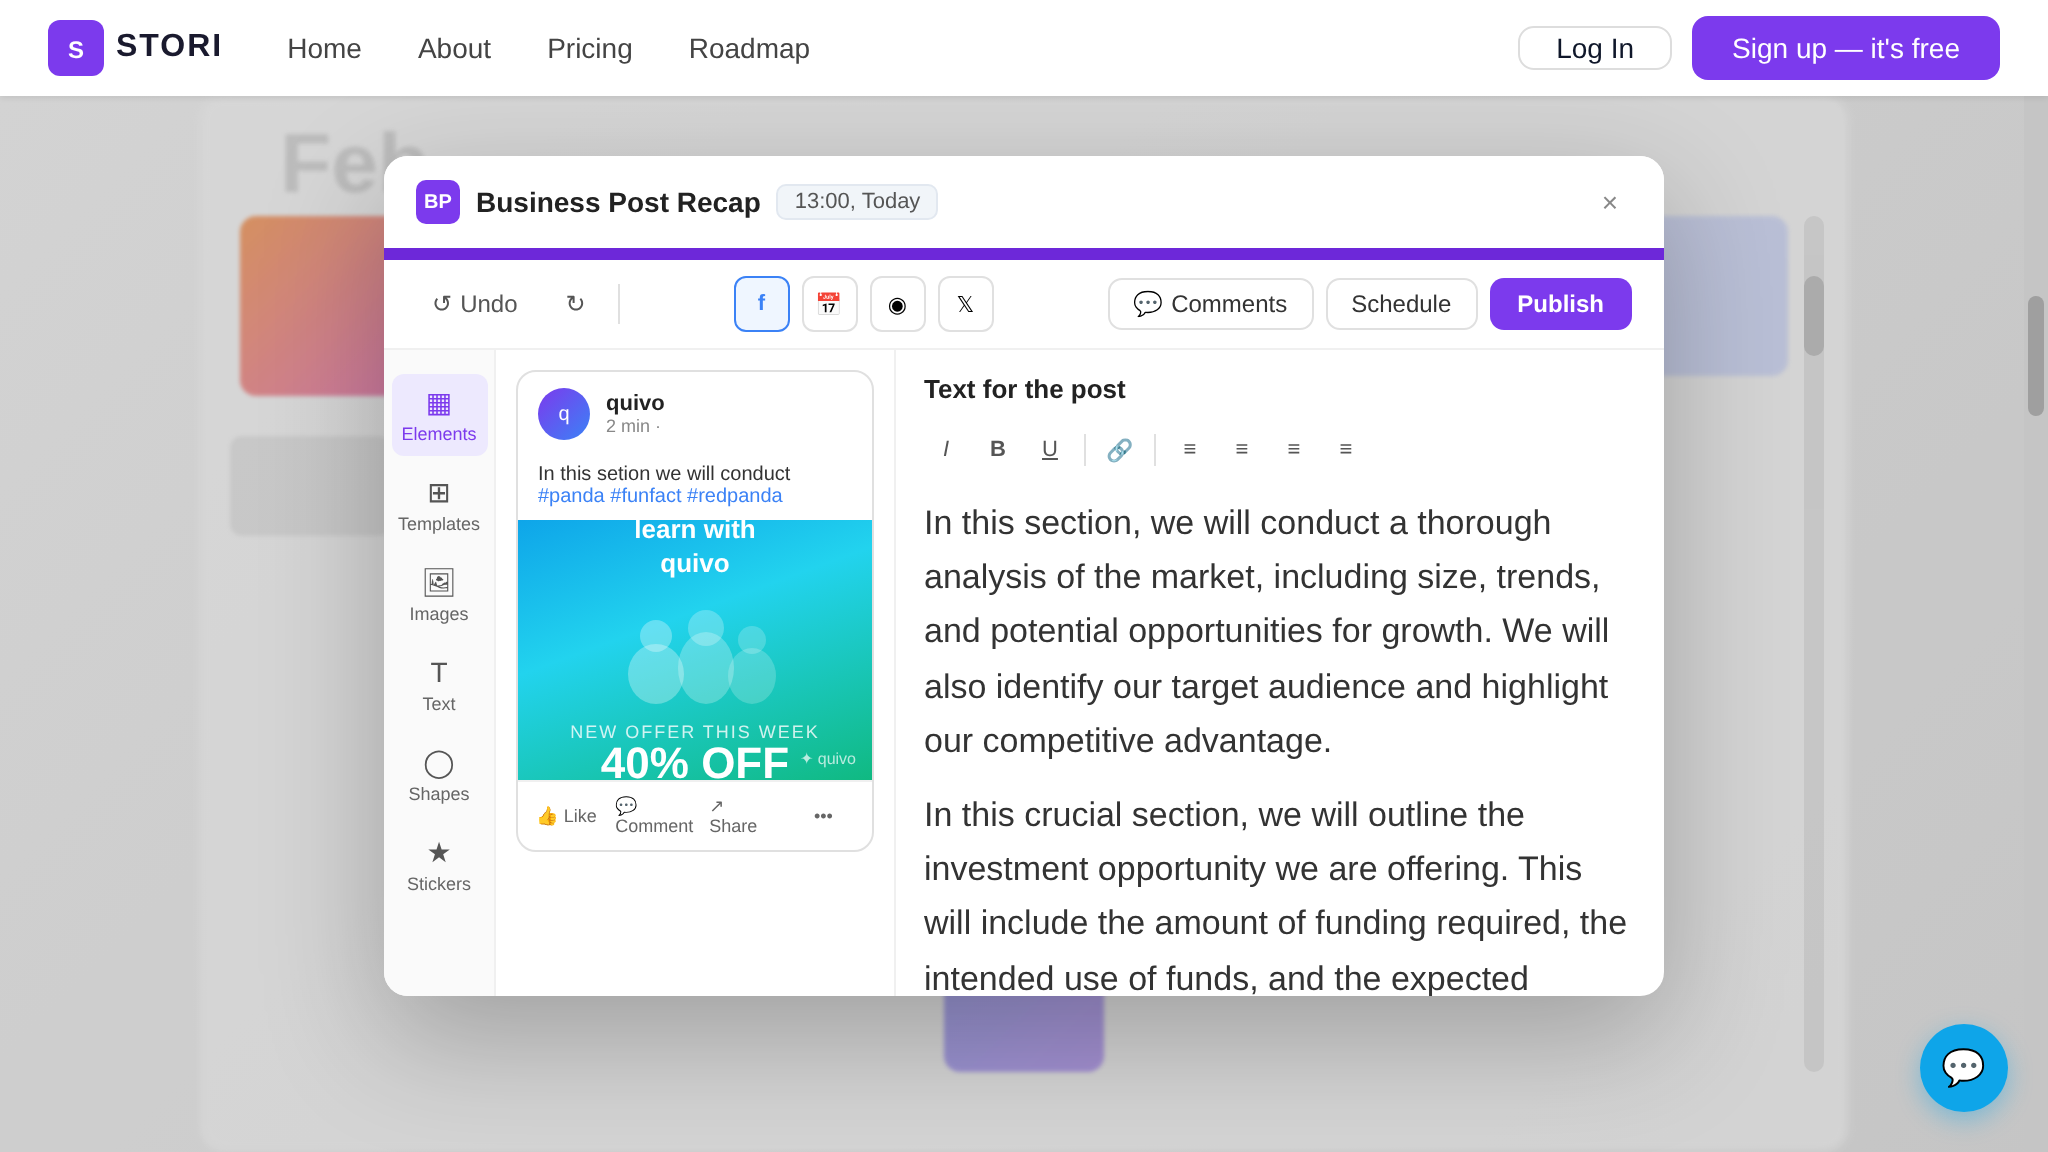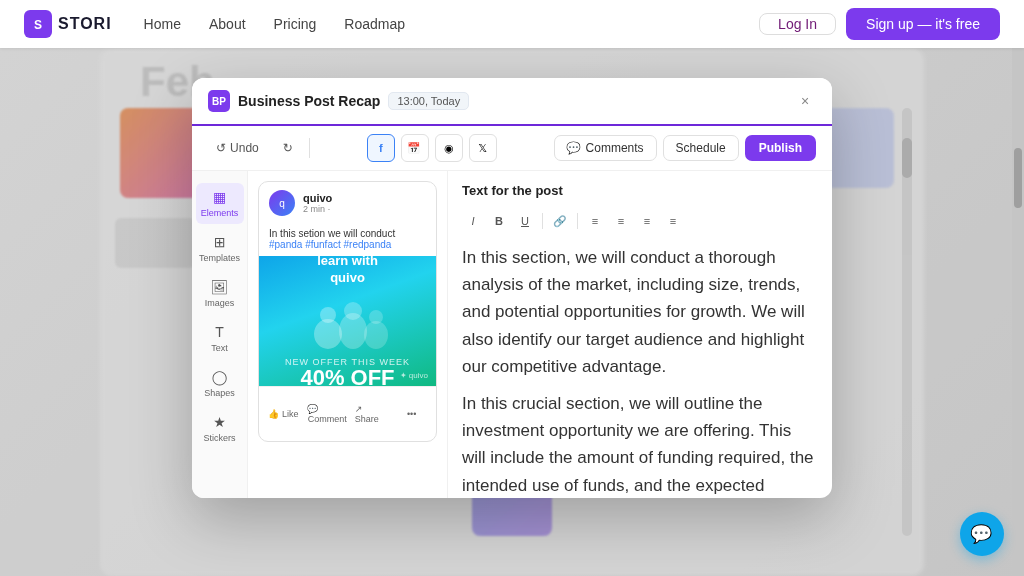--- a/index.html
+++ b/index.html
@@ -56,21 +56,21 @@
       gap: 10px;
       align-items: center;
     }
     .btn-login {
       padding: 2px 18px;
       border: 1.5px solid #ddd;
       border-radius: 8px;
       background: #fff;
       font-size: 14px;
       font-weight: 500;
-      color: #701a75;
+      color: #0f172a;
       cursor: pointer;
     }
     .btn-signup {
       padding: 8px 20px;
       border: none;
       border-radius: 8px;
       background: #7c3aed;
       font-size: 14px;
       font-weight: 500;
       color: #fff;
@@ -191,21 +191,21 @@
       display: flex;
       flex-direction: column;
     }
 
     
     .modal-header {
       display: flex;
       align-items: center;
       justify-content: space-between;
       padding: 12px 16px;
-      border-bottom: 2px solid #6d28d9;
+      border-bottom: 6px solid #6d28d9;
       background: #fff;
     }
     .modal-header-left {
       display: flex;
       align-items: center;
       gap: 8px;
     }
     .modal-icon-bp {
       width: 22px;
       height: 22px;
@@ -464,21 +464,21 @@
     }
     .fb-reaction-dot {
       width: 10px;
       height: 10px;
       border-radius: 50%;
     }
     .fb-actions {
       display: flex;
       gap: 8px;
       border-top: 1px solid #f0f0f0;
-      padding: 17px 8px;
+      padding: 7px 8px;
     }
     .fb-action-btn {
       display: flex;
       align-items: center;
       gap: 3px;
       font-size: 9px;
       color: #666;
       flex: 1;
       justify-content: center;
     }

